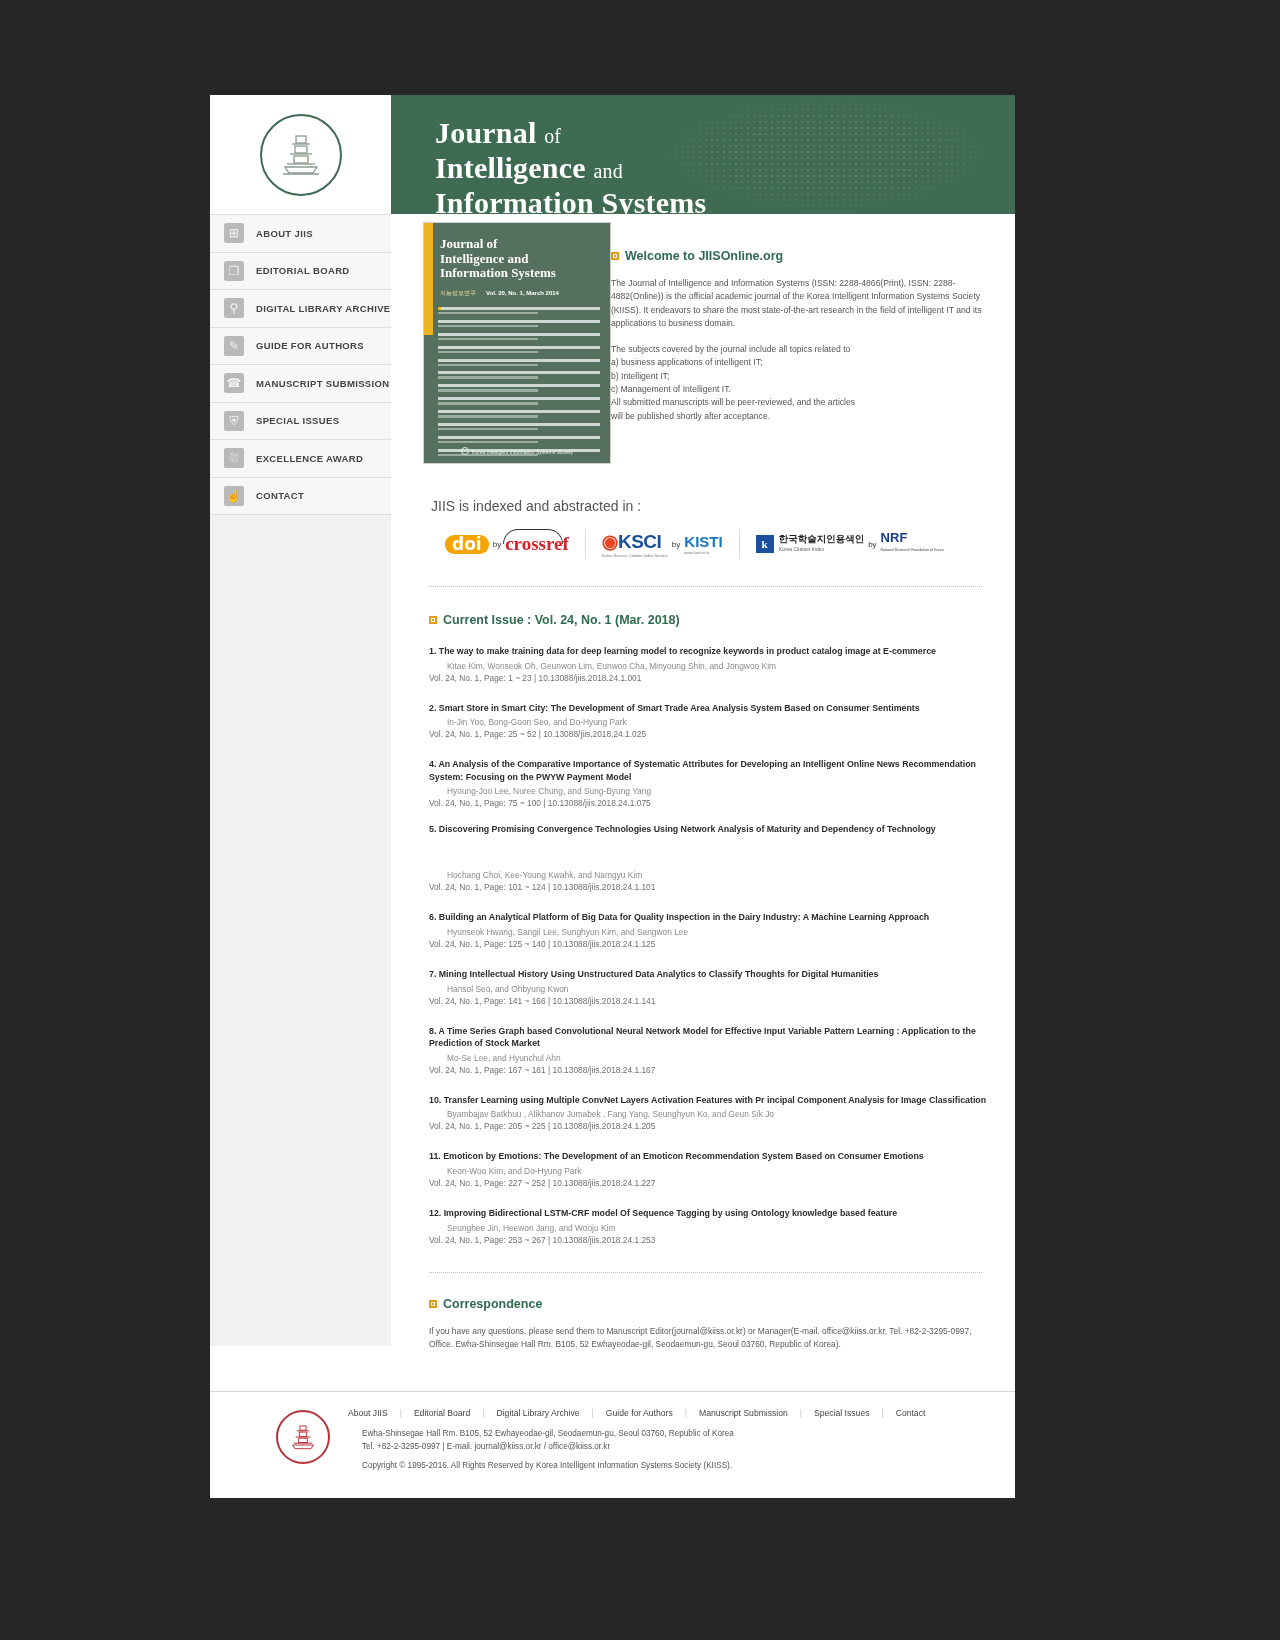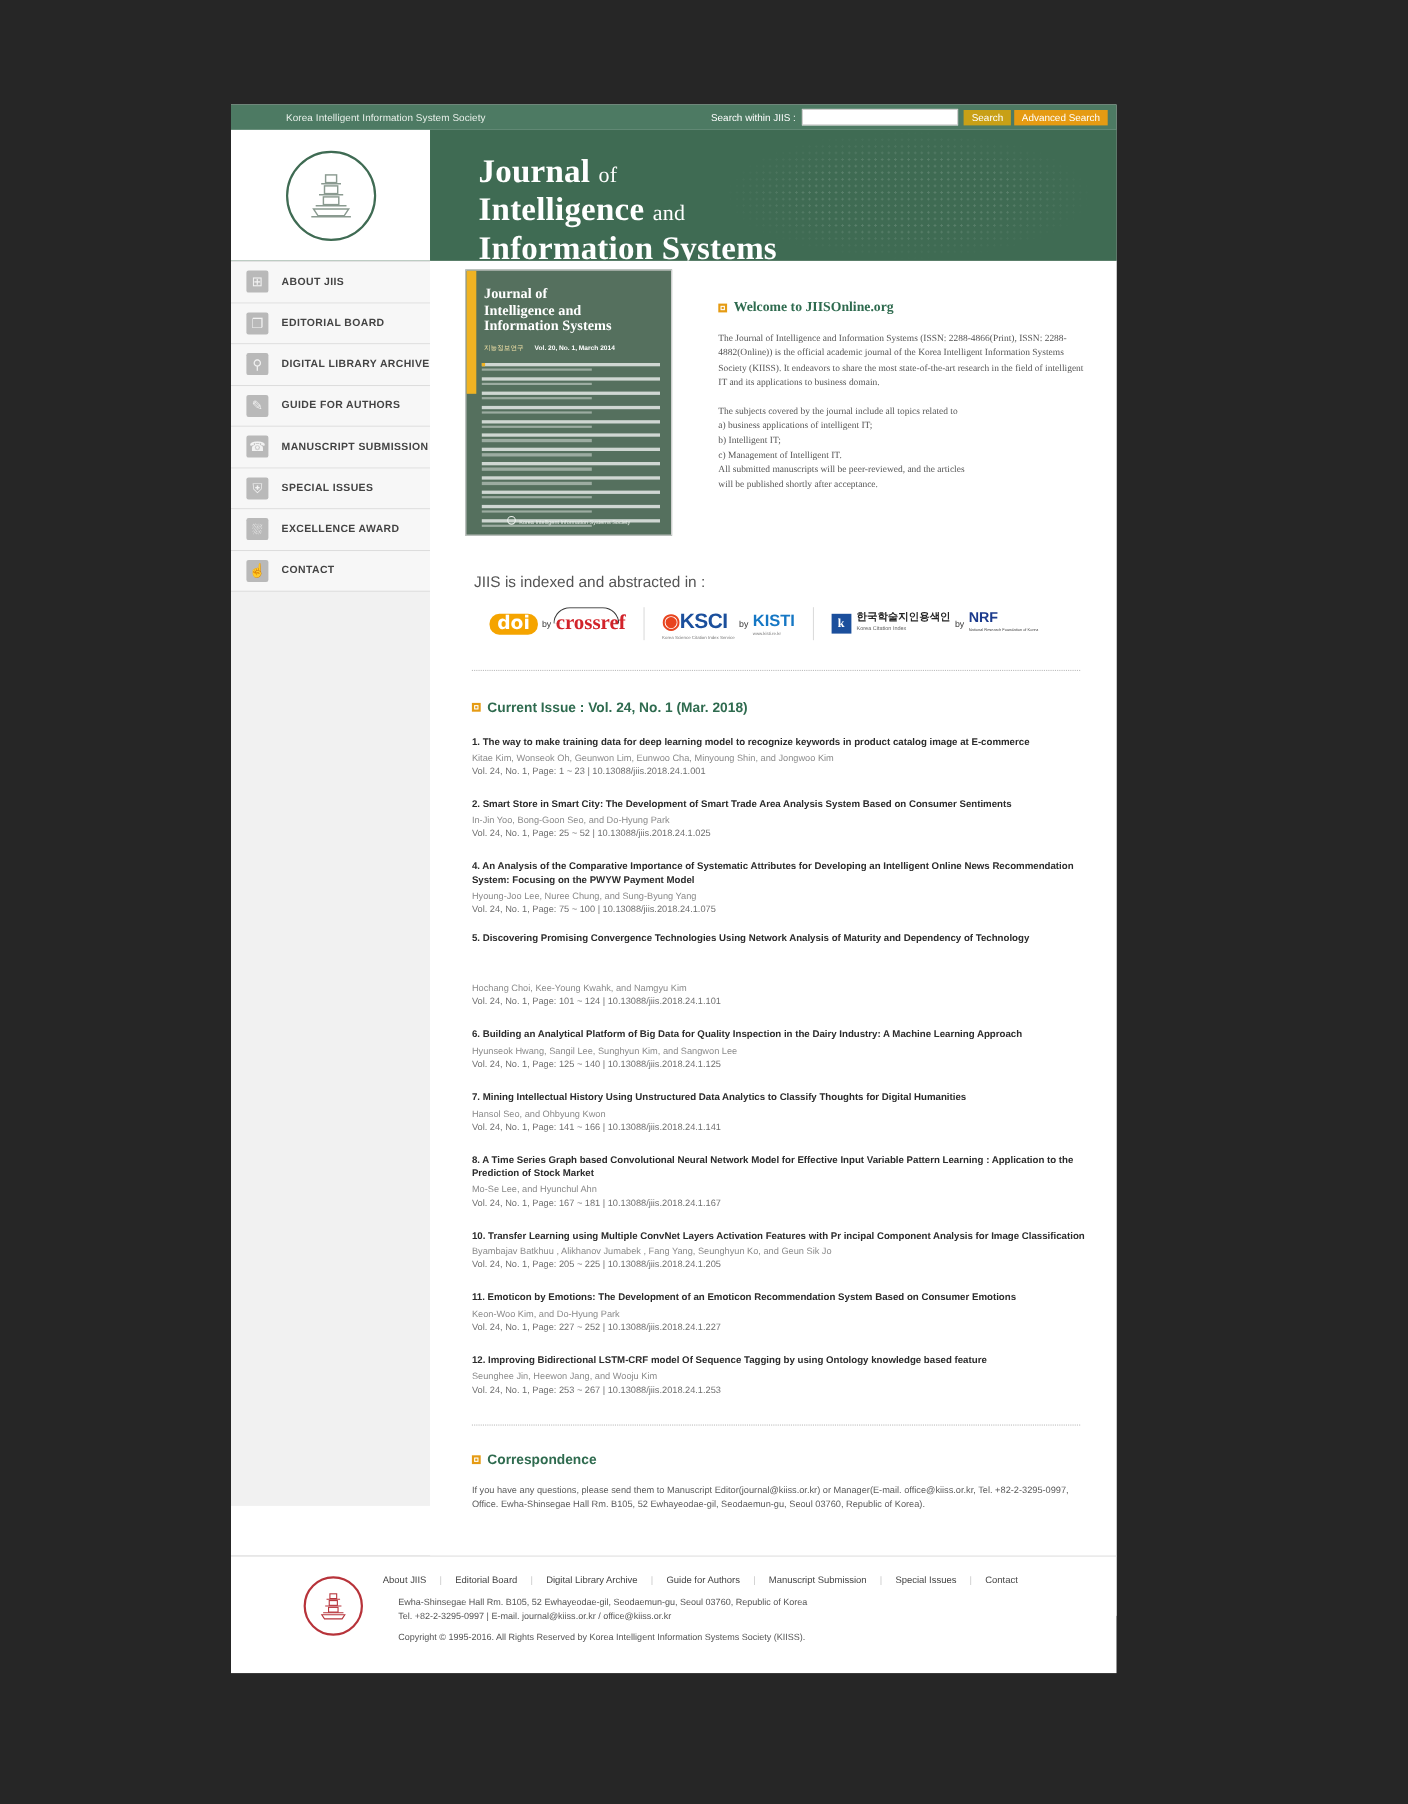--- a/index.html
+++ b/index.html
@@ -135,21 +135,21 @@
     margin-right:3px;vertical-align:top;
   }
   .cover .cfoot{
     position:absolute;left:0;right:0;bottom:8px;text-align:center;
     color:#e9eeea;font-size:5px;
   }
   .cover .cfoot .sq{
     display:inline-block;width:6px;height:6px;border-radius:50%;
     border:1px solid #e9eeea;margin-right:3px;vertical-align:-1px;
   }
-  .welcome-text{padding-left:42px;padding-top:27px;flex:1;font-family:Liberation Serif, serif;}
+  .welcome-text{padding-top:27px;flex:1;}
   .sec-head{
     display:flex;align-items:center;gap:6px;
     color:#2f6b4f;font-size:12.5px;font-weight:bold;
   }
   .sq-bullet{
     width:8px;height:8px;background:#e59b13;flex:none;
     display:inline-block;position:relative;
   }
   .sq-bullet::after{
     content:"";position:absolute;left:2px;top:2px;width:4px;height:4px;
@@ -206,21 +206,21 @@
   .dotline{
     border-top:1px dotted #bdbdbd;margin:22px 6px 0 6px;height:0;
   }
   
   .issue-head{margin:26px 0 0 6px;}
   .art{margin:0 0 0 6px;padding-top:18px;}
   .art-title{
     font-size:8.8px;font-weight:bold;color:#2c2c2c;line-height:12.6px;
   }
   .art-authors{
-    font-size:8.4px;color:#8a8a8a;margin-top:3px;line-height:11px;
+    font-size:8.4px;color:#8a8a8a;margin-top:3px;line-height:11px;margin-left:18px;
   }
   .art-meta{
     font-size:8.4px;color:#6f6f6f;margin-top:1px;line-height:11px;
   }
   .art.clip{height:40px;overflow:hidden;padding-top:18px;}
   .art.clip .art-title{margin-top:-4px;}
   
   .corr-head{margin:24px 0 0 6px;}
   .corr-body{
     font-size:8.4px;color:#5a5a5a;line-height:13px;margin:14px 6px 0 6px;
@@ -243,29 +243,20 @@
   .f-links .sep{color:#c9c9c9;}
   .f-addr{font-size:8.2px;color:#555;line-height:13px;margin-top:9px;margin-left:14px;}
   .f-copy{font-size:8.2px;color:#555;margin-top:8px;margin-left:14px;}
   svg{display:block;}
 </style>
 </head>
 <body>
 
 <div class="page">
 
-  <div class="topbar">
-    <div class="society">Korea Intelligent Information System Society</div>
-    <div class="searchwrap">
-      <span class="slabel">Search within JIIS :</span>
-      <input type="text" value="" placeholder="" style="">
-      <button class="btn-search">Search</button>
-      <button class="btn-adv">Advanced Search</button>
-    </div>
-  </div>
 
   <div class="masthead">
     <div class="logo-box">
       <div class="logo-circle">
         <svg width="52" height="52" viewBox="0 0 52 52">
           <g stroke="#8a9a90" stroke-width="1.3" fill="none">
             <rect x="21" y="7" width="10" height="7"></rect>
             <path d="M17 15 L35 15"></path>
             <rect x="20" y="17" width="12" height="7"></rect>
             <path d="M15 25 L37 25"></path>

